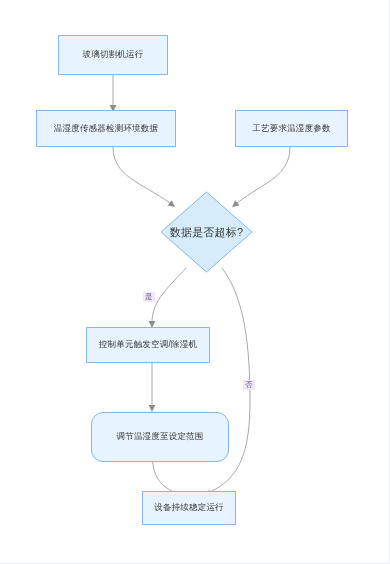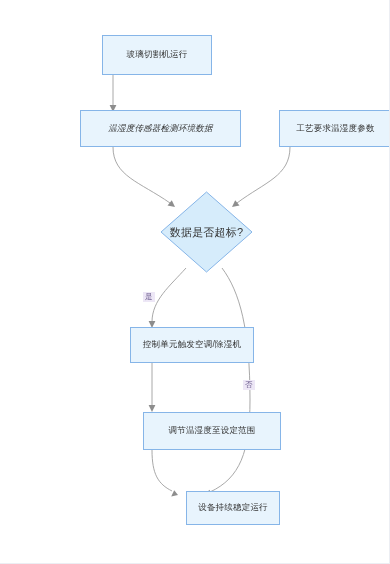--- a/index.html
+++ b/index.html
@@ -17,21 +17,20 @@
   .node{
     position:absolute;
     box-sizing:border-box;
     display:flex;align-items:center;justify-content:center;
     text-align:center;
     color:#333333;
     font-size:8.5px;
     line-height:1.3;
     letter-spacing:.2px;
     white-space:nowrap;
-    margin-left:44px;
   }
   .node.rect{
     background:#e8f4fd;
     border:1px solid #86b5e8;
   }
   .diamond-wrap{position:absolute;}
   .diamond-shape{position:absolute;inset:0;}
   .diamond-label{
     position:absolute;inset:0;
     display:flex;align-items:center;justify-content:center;
@@ -90,40 +89,40 @@
     <g>
       <path class="edge-path" d="M152,450 C152,474 158,484 172,491"></path>
       <polygon class="arrow-head" points="178,495 171.2,496.4 174.2,490.2"></polygon>
     </g>
   </svg>
 
   <div class="node rect" style="left:58px;top:35px;width:110px;height:40px;">
     <span>玻璃切割机运行</span>
   </div>
 
-  <div class="node rect" style="left:36px;top:110px;width:161px;height:37px;font-style:italic;">
+  <div class="node rect" style="left:36px;top:110px;width:140px;height:37px;">
     <span>温湿度传感器检测环境数据</span>
   </div>
 
   <div class="node rect" style="left:235px;top:110px;width:113px;height:37px;">
     <span>工艺要求温湿度参数</span>
   </div>
 
   <div class="diamond-wrap" style="left:160px;top:191px;width:93px;height:82px;">
     <svg class="diamond-shape" viewBox="0 0 93 82">
       <polygon points="46.5,1 92,41 46.5,81 1,41" fill="#d6ecfb" stroke="#86b5e8" stroke-width="1"></polygon>
     </svg>
     <div class="diamond-label">数据是否超标?</div>
   </div>
 
   <div class="node rect" style="left:86px;top:327px;width:124px;height:36px;">
     <span>控制单元触发空调/除湿机</span>
   </div>
 
-  <div class="node rect" style="left:99px;top:412px;width:138px;height:38px;">
+  <div class="node rect" style="left:91px;top:412px;width:138px;height:50px;border-radius:12px;">
     <span>调节温湿度至设定范围</span>
   </div>
 
   <div class="node rect" style="left:142px;top:491px;width:94px;height:34px;">
     <span>设备持续稳定运行</span>
   </div>
 
   <div class="edge-label" style="left:143px;top:292px;">
     <span>是</span>
   </div>

